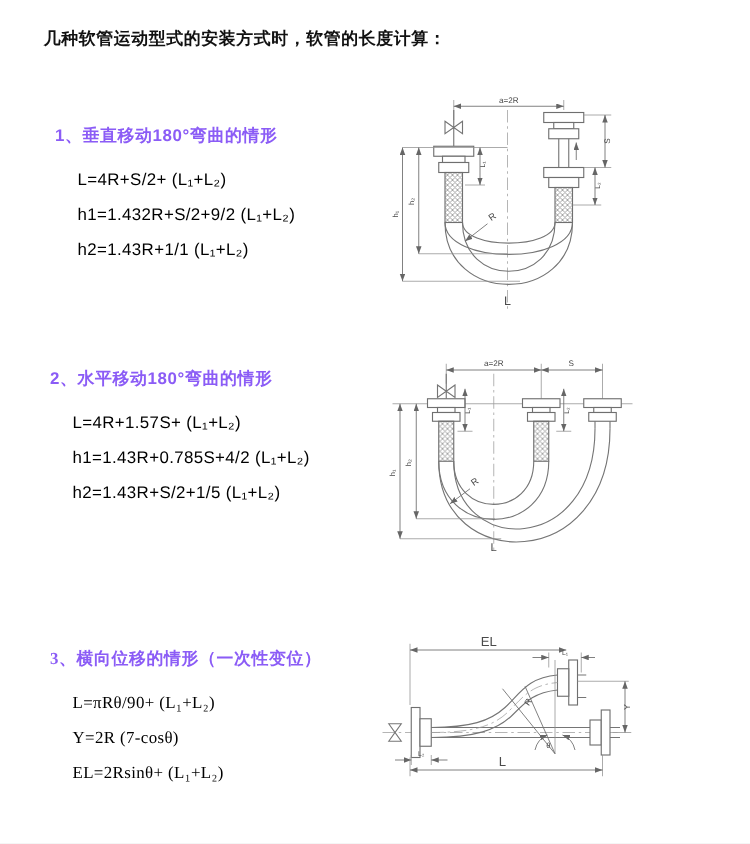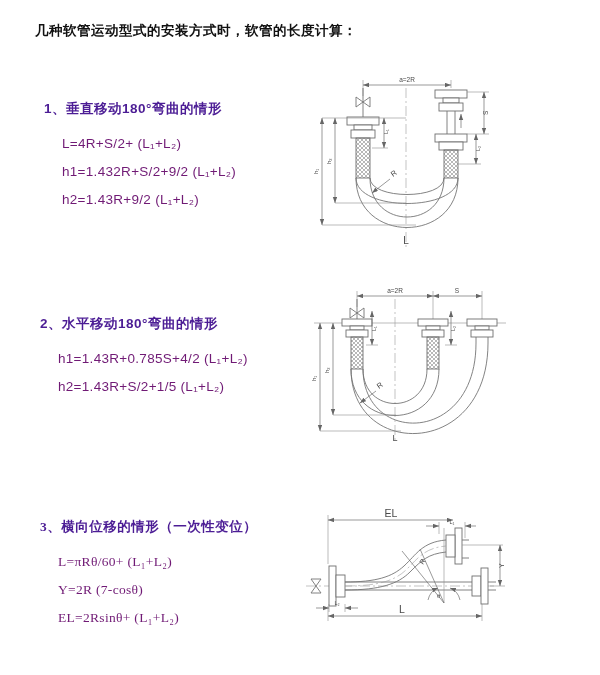--- a/index.html
+++ b/index.html
@@ -5,54 +5,55 @@
   html,body{margin:0;padding:0;background:#e8e8e8;}
   .page{
     position:relative;width:600px;height:675px;background:#ffffff;
     font-family:"Liberation Sans", sans-serif;color:#1a1a1a;overflow:hidden;
   }
   .title{
     position:absolute;left:35px;top:22px;font-size:13.5px;font-weight:bold;
     letter-spacing:0.5px;color:#111;text-align:center;
   }
   .sec{position:absolute;}
-  .sec-heading{font-size:13.5px;font-weight:bold;color:#4c1d95;margin:0 0 12px 0;letter-spacing:0.5px;}
-  .formula{font-size:13.5px;line-height:28px;padding-left:18px;color:#701a75;letter-spacing:0.3px;white-space:pre;}
+  .sec-heading{font-size:13.5px;font-weight:bold;color:#8b5cf6;margin:0 0 12px 0;letter-spacing:0.5px;}
+  .formula{font-size:13.5px;line-height:28px;padding-left:18px;color:#000000;letter-spacing:0.3px;white-space:pre;}
   .d{position:absolute;}
   svg{display:block;}
   svg text{fill:#4a4a4a;font-family:"Liberation Sans", sans-serif;}
   .part{fill:#ffffff;stroke:#6f6f6f;stroke-width:0.9;}
   .draw{fill:none;stroke:#757575;stroke-width:0.9;}
   .dim{fill:none;stroke:#6f6f6f;stroke-width:0.7;}
   .ext{fill:none;stroke:#8f8f8f;stroke-width:0.6;}
   .cl{fill:none;stroke:#9c9c9c;stroke-width:0.6;stroke-dasharray:10 3 2 3;}
 </style>
 </head>
 <body>
 
 <div class="page">
 
   <div class="title">几种软管运动型式的安装方式时，软管的长度计算：</div>
 
   <section class="sec" style="left:44px;top:100px;">
     <div class="sec-heading">1、垂直移动180°弯曲的情形</div>
     <div class="formula">L=4R+S/2+ (L₁+L₂)</div>
     <div class="formula">h1=1.432R+S/2+9/2 (L₁+L₂)</div>
-    <div class="formula">h2=1.43R+9/2 (L₁+L₂)</div>
+    <div class="formula">h2=1.43R+1/1 (L₁+L₂)</div>
   </section>
 
-  <section class="sec" style="left:40px;top:315px;">
+  <section class="sec" style="left:40px;top:294px;">
     <div class="sec-heading">2、水平移动180°弯曲的情形</div>
+    <div class="formula">L=4R+1.57S+ (L₁+L₂)</div>
     <div class="formula">h1=1.43R+0.785S+4/2 (L₁+L₂)</div>
     <div class="formula">h2=1.43R+S/2+1/5 (L₁+L₂)</div>
   </section>
 
   <section class="sec" style="left:40px;top:518px;font-family:Liberation Serif, serif;">
     <div class="sec-heading">3、横向位移的情形（一次性变位）</div>
-    <div class="formula">L=πRθ/60+ (L₁+L₂)</div>
+    <div class="formula">L=πRθ/90+ (L₁+L₂)</div>
     <div class="formula">Y=2R (7-cosθ)</div>
     <div class="formula">EL=2Rsinθ+ (L₁+L₂)</div>
   </section>
 
   <svg class="d" style="left:306px;top:72px;" width="292" height="188" viewBox="0 0 292 188">
     <defs>
       <marker id="ar1" markerWidth="8" markerHeight="6" refX="6" refY="2.2" orient="auto-start-reverse" markerUnits="userSpaceOnUse">
         <path d="M0,0 L6,2.2 L0,4.4 Z" fill="#666"></path>
       </marker>
       <pattern id="h1p" width="4" height="4" patternUnits="userSpaceOnUse">

